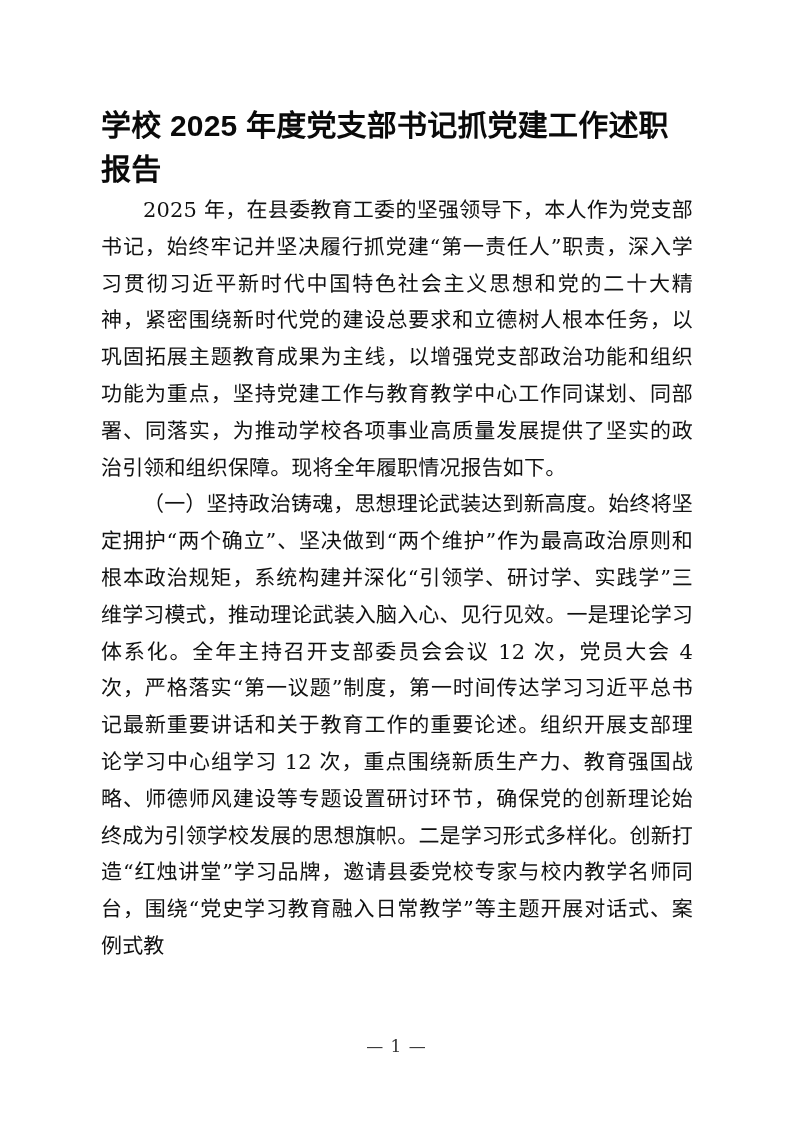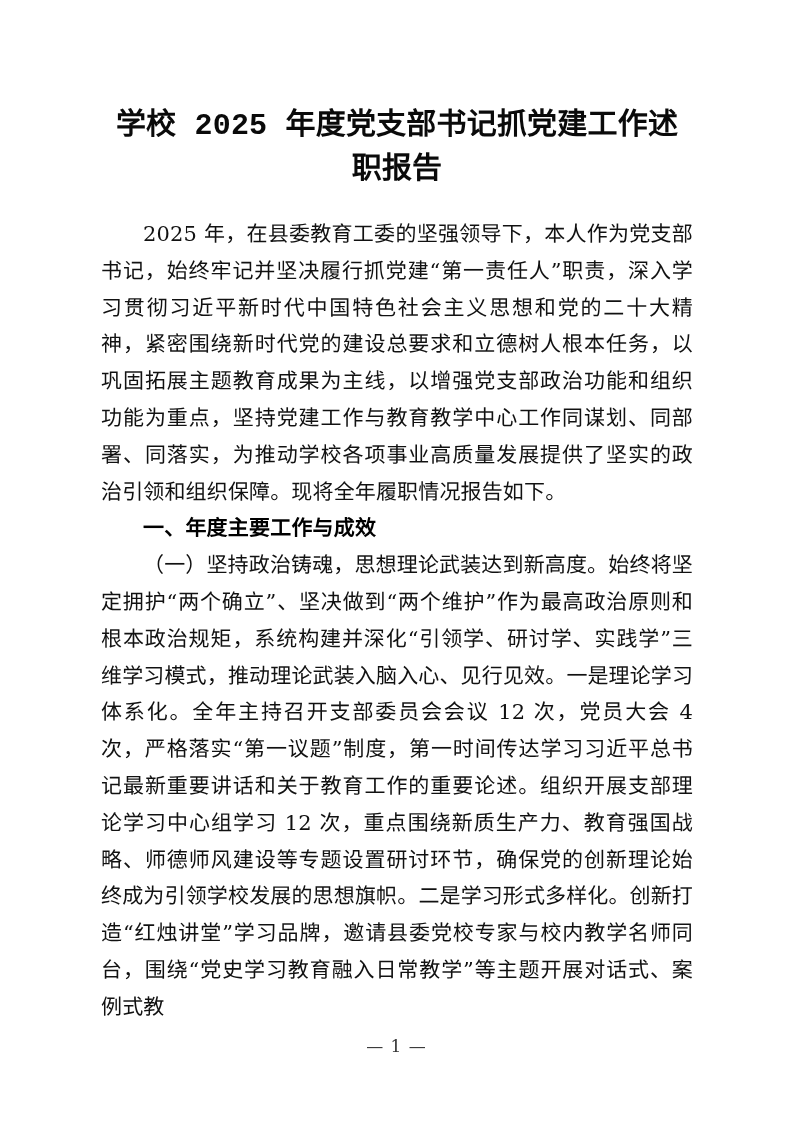--- a/index.html
+++ b/index.html
@@ -31,43 +31,41 @@
     position: absolute;
     left: 101px;
     top: 0;
     width: 592px;
   }
 
   
   .doc-title {
     margin: 0;
     padding-top: 104px;
-    text-align: center;
-    font-family: Liberation Mono, monospace;
+    font-family: Liberation Sans, sans-serif;
     font-weight: 700;
     font-size: 30px;
     line-height: 44px;
     letter-spacing: 0.2px;
     color: #0a0a0a;
   }
 
   
   .para {
     margin: 0;
     font-size: 21px;
     line-height: 36.8px;
     text-align: justify;
     text-justify: inter-ideograph;
     text-align-last: left;
     letter-spacing: 0.15px;
     color: #111111;
   }
 
   .para.first {
-    margin-top: 24px;
   }
 
   .indent {
     text-indent: 2em;
   }
 
   
   .h1-cn {
     margin: 0;
     font-family: "DejaVu Sans", "Liberation Sans", sans-serif;
@@ -104,21 +102,20 @@
 <body>
 
 <div class="page">
 
   <div class="content">
 
     <h1 class="doc-title">学校 2025 年度党支部书记抓党建工作述职报告</h1>
 
     <p class="para first indent">2025 年，在县委教育工委的坚强领导下，本人作为党支部书记，始终牢记并坚决履行抓党建“第一责任人”职责，深入学习贯彻习近平新时代中国特色社会主义思想和党的二十大精神，紧密围绕新时代党的建设总要求和立德树人根本任务，以巩固拓展主题教育成果为主线，以增强党支部政治功能和组织功能为重点，坚持党建工作与教育教学中心工作同谋划、同部署、同落实，为推动学校各项事业高质量发展提供了坚实的政治引领和组织保障。现将全年履职情况报告如下。</p>
 
-    <p class="h1-cn">一、年度主要工作与成效</p>
 
     <p class="para indent">
       <b class="run">（一）坚持政治铸魂，思想理论武装达到新高度。</b><span>始终将坚定拥护“两个确立”、坚决做到“两个维护”作为最高政治原则和根本政治规矩，系统构建并深化“引领学、研讨学、实践学”三维学习模式，推动理论武装入脑入心、见行见效。</span><b class="run">一是理论学习体系化。</b><span>全年主持召开支部委员会会议 12 次，党员大会 4 次，严格落实“第一议题”制度，第一时间传达学习习近平总书记最新重要讲话和关于教育工作的重要论述。组织开展支部理论学习中心组学习 12 次，重点围绕新质生产力、教育强国战略、师德师风建设等专题设置研讨环节，确保党的创新理论始终成为引领学校发展的思想旗帜。</span><b class="run">二是学习形式多样化。</b><span>创新打造“红烛讲堂”学习品牌，邀请县委党校专家与校内教学名师同台，围绕“党史学习教育融入日常教学”等主题开展对话式、案例式教</span>
     </p>
 
   </div>
 
   <div class="page-footer">— 1 —</div>
 
 </div>

